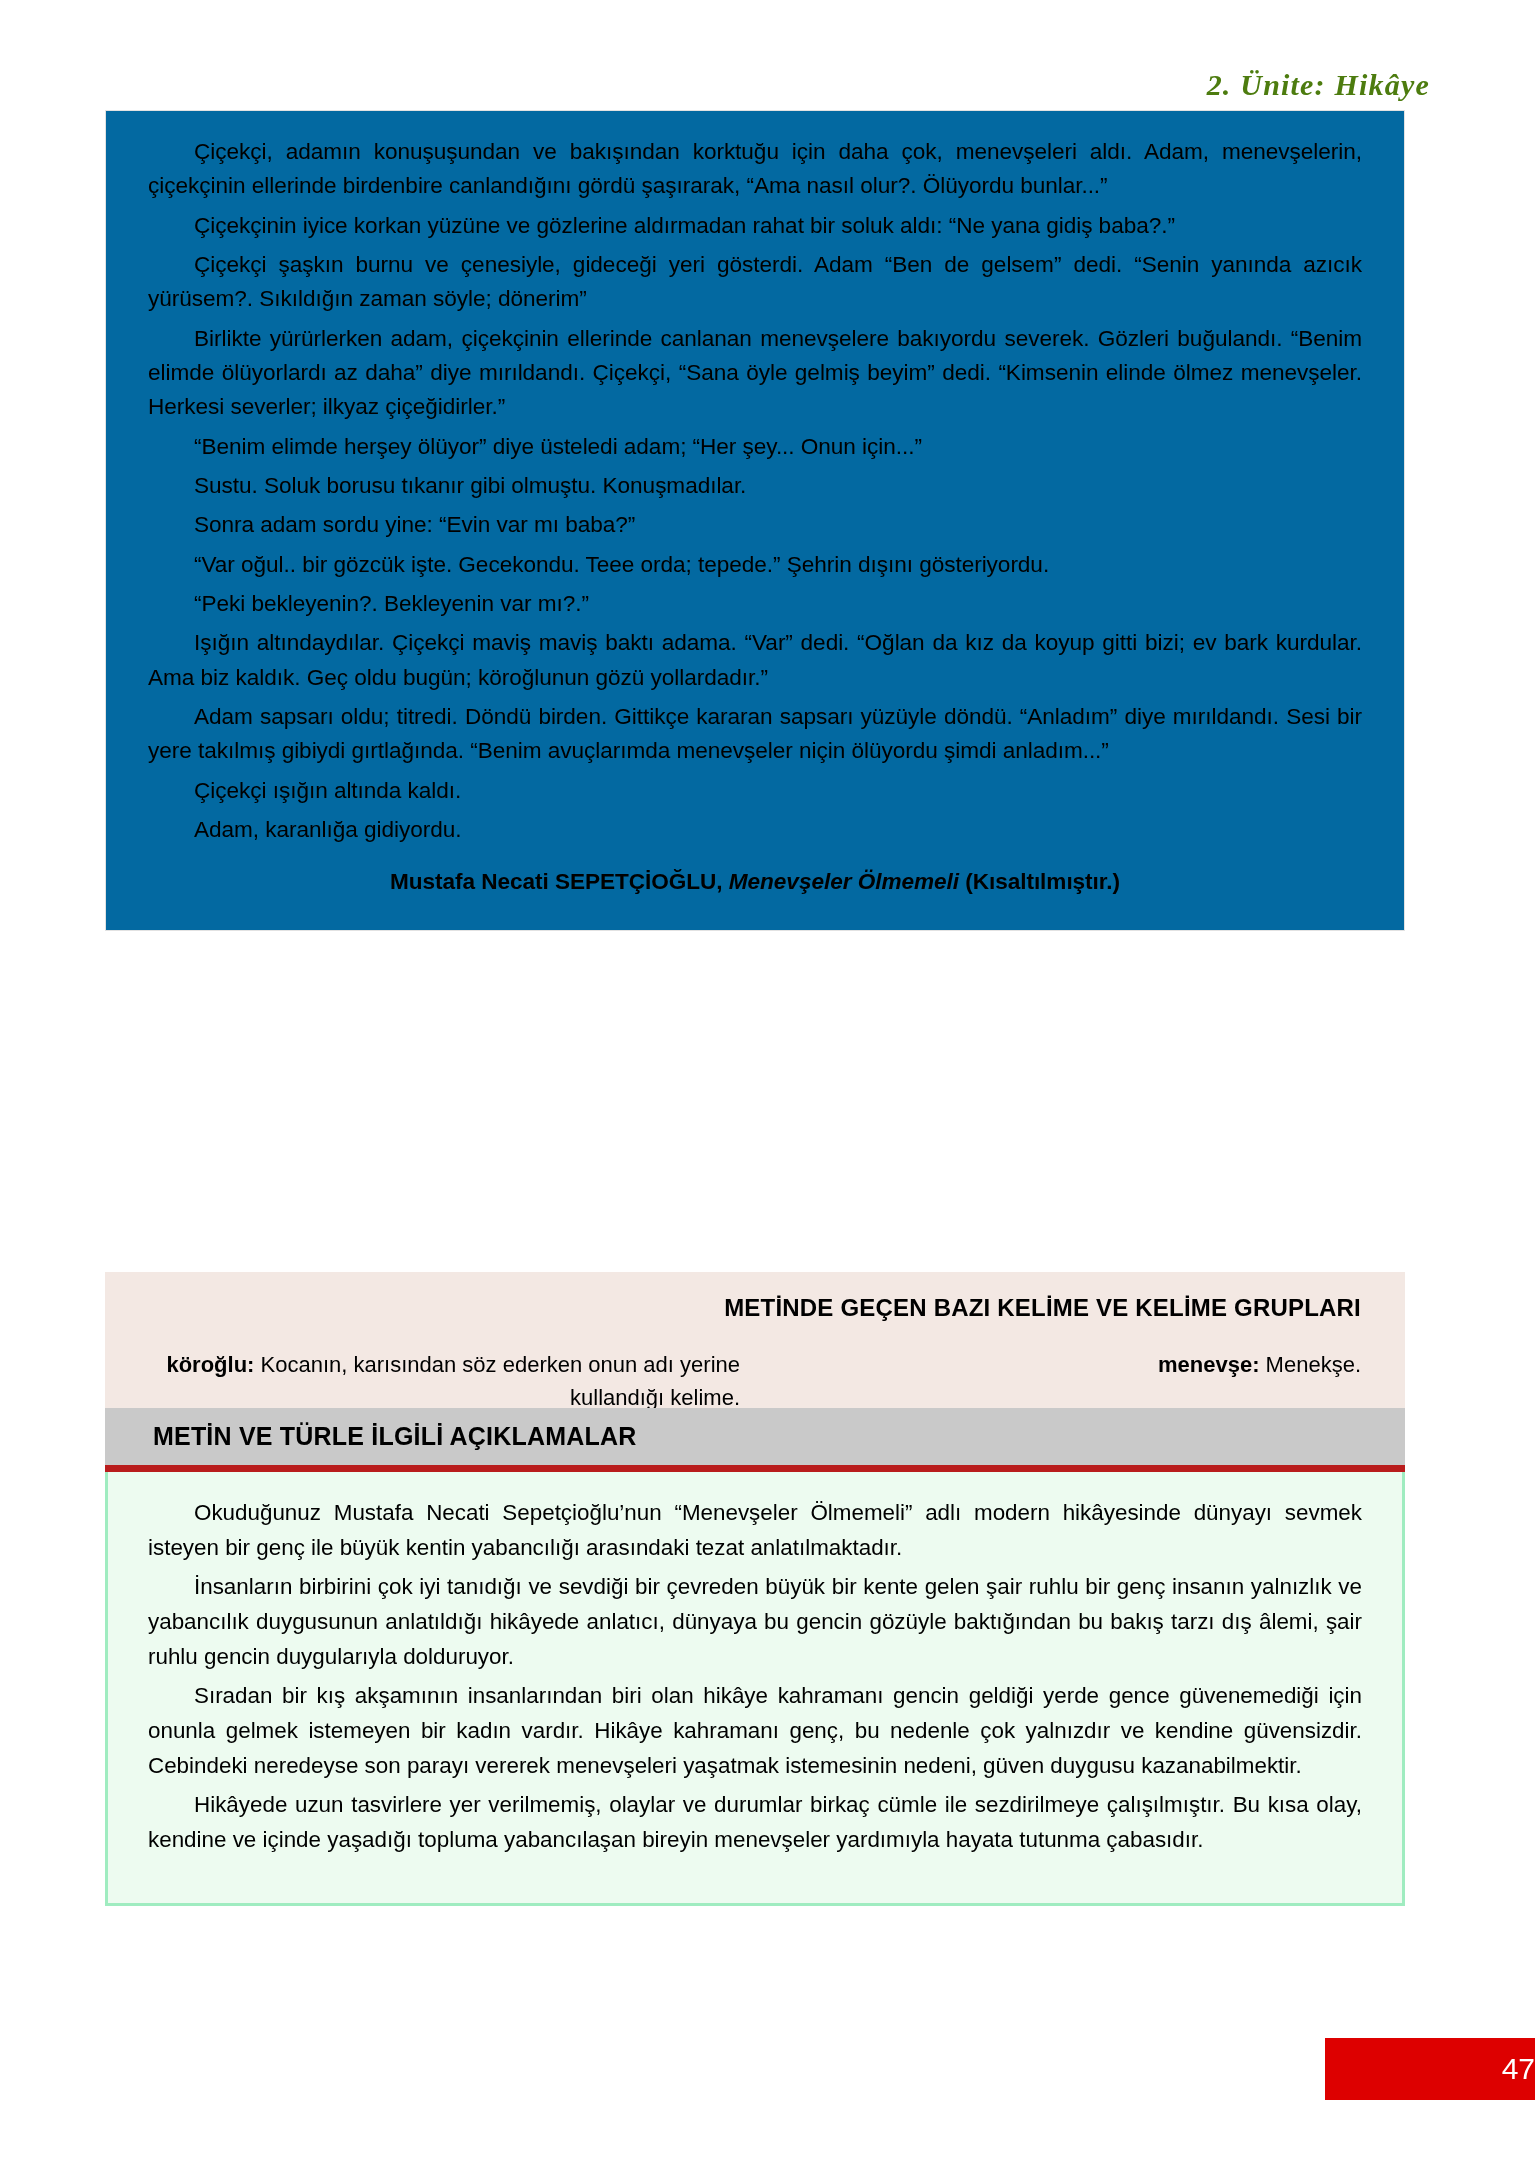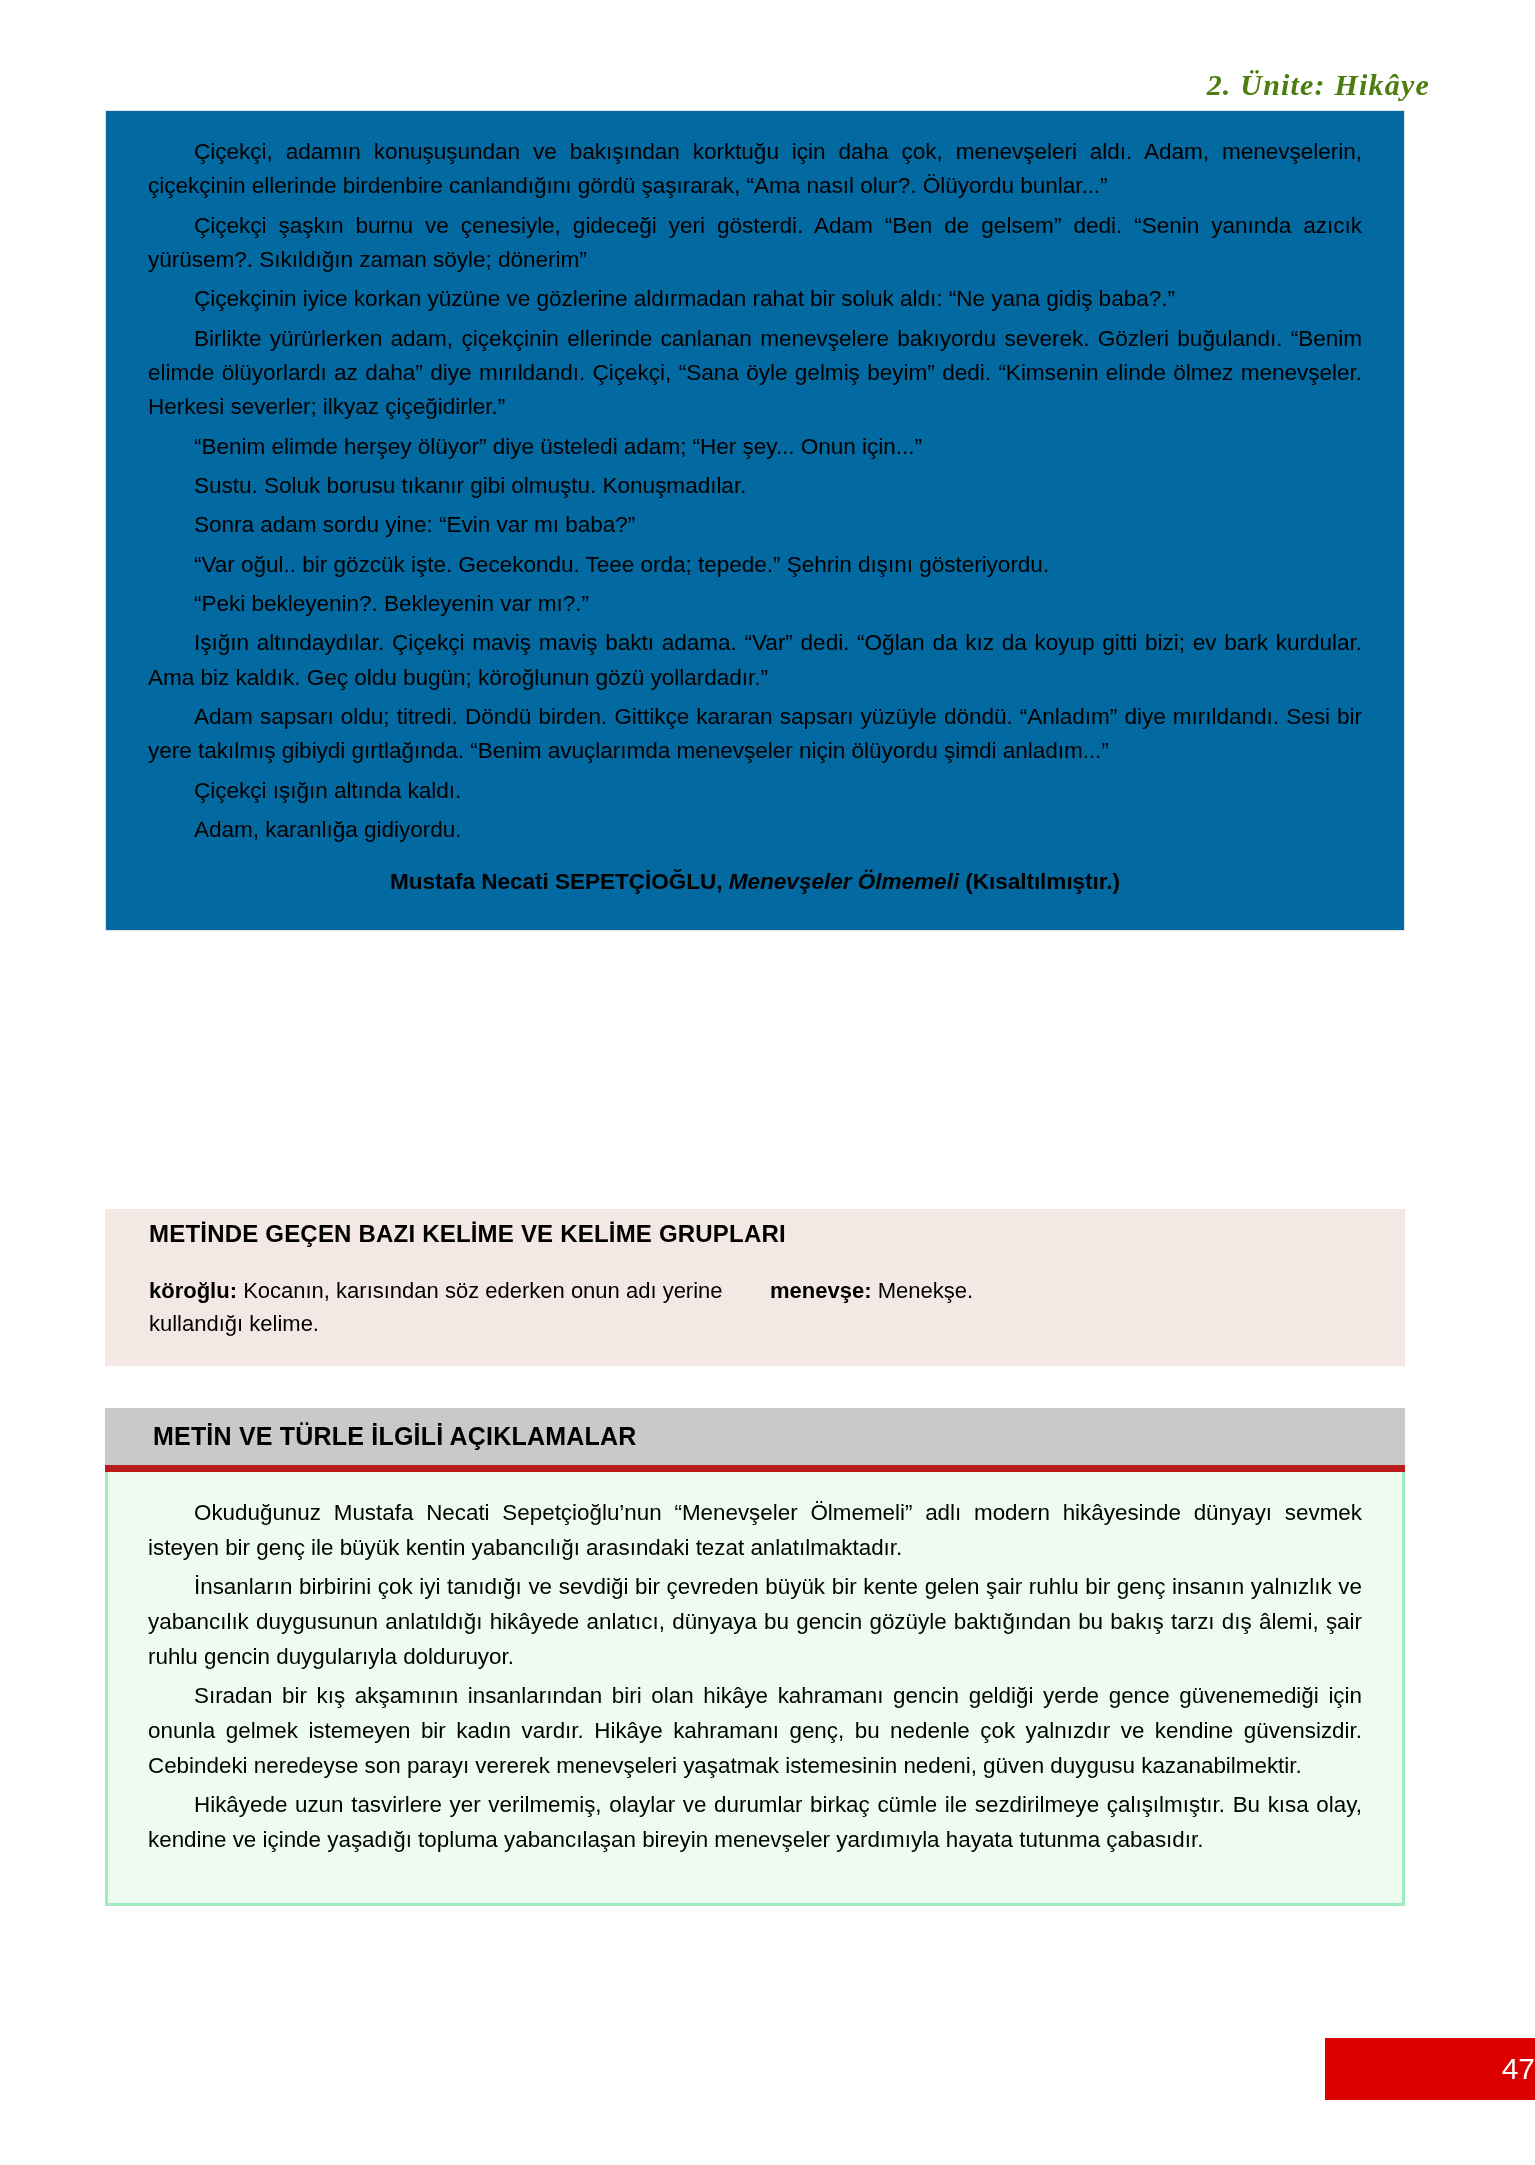--- a/index.html
+++ b/index.html
@@ -60,24 +60,25 @@
     font-weight: bold;
   }
   .attribution .work-title {
     font-style: italic;
   }
 
   
   .vocab-box {
     position: absolute;
     left: 105px;
-    top: 1209px;
+    top: 1272px;
     width: 1300px;
     background: #f3e8e3;
-    padding: 11px 44px 26px 44px;
+    padding: 22px 44px 26px 44px;
+    text-align: right;
   }
   .vocab-title {
     font-size: 24px;
     font-weight: bold;
     letter-spacing: 0.2px;
     margin: 0 0 26px 0;
   }
   .vocab-columns {
     display: flex;
     gap: 30px;
@@ -136,22 +137,22 @@
   }
 </style>
 </head>
 <body>
 
 <div class="unit-header">2. Ünite: Hikâye</div>
 
 <div class="story-box">
 
   <p>Çiçekçi, adamın konuşuşundan ve bakışından korktuğu için daha çok, menevşeleri aldı. Adam, menevşelerin, çiçekçinin ellerinde birdenbire canlandığını gördü şaşırarak, “Ama nasıl olur?. Ölüyordu bunlar...”</p>
+  <p>Çiçekçinin iyice korkan yüzüne ve gözlerine aldırmadan rahat bir soluk aldı: “Ne yana gidiş baba?.”</p>
   <p>Çiçekçi şaşkın burnu ve çenesiyle, gideceği yeri gösterdi. Adam “Ben de gelsem” dedi. “Senin yanında azıcık yürüsem?. Sıkıldığın zaman söyle; dönerim”</p>
-  <p>Çiçekçinin iyice korkan yüzüne ve gözlerine aldırmadan rahat bir soluk aldı: “Ne yana gidiş baba?.”</p>
   <p>Birlikte yürürlerken adam, çiçekçinin ellerinde canlanan menevşelere bakıyordu severek. Gözleri buğulandı. “Benim elimde ölüyorlardı az daha” diye mırıldandı. Çiçekçi, “Sana öyle gelmiş beyim” dedi. “Kimsenin elinde ölmez menevşeler. Herkesi severler; ilkyaz çiçeğidirler.”</p>
   <p>“Benim elimde herşey ölüyor” diye üsteledi adam; “Her şey... Onun için...”</p>
   <p>Sustu. Soluk borusu tıkanır gibi olmuştu. Konuşmadılar.</p>
   <p>Sonra adam sordu yine: “Evin var mı baba?”</p>
   <p>“Var oğul.. bir gözcük işte. Gecekondu. Teee orda; tepede.” Şehrin dışını gösteriyordu.</p>
   <p>“Peki bekleyenin?. Bekleyenin var mı?.”</p>
   <p>Işığın altındaydılar. Çiçekçi maviş maviş baktı adama. “Var” dedi. “Oğlan da kız da koyup gitti bizi; ev bark kurdular. Ama biz kaldık. Geç oldu bugün; köroğlunun gözü yollardadır.”</p>
   <p>Adam sapsarı oldu; titredi. Döndü birden. Gittikçe kararan sapsarı yüzüyle döndü. “Anladım” diye mırıldandı. Sesi bir yere takılmış gibiydi gırtlağında. “Benim avuçlarımda menevşeler niçin ölüyordu şimdi anladım...”</p>
   <p>Çiçekçi ışığın altında kaldı.</p>
   <p>Adam, karanlığa gidiyordu.</p>

